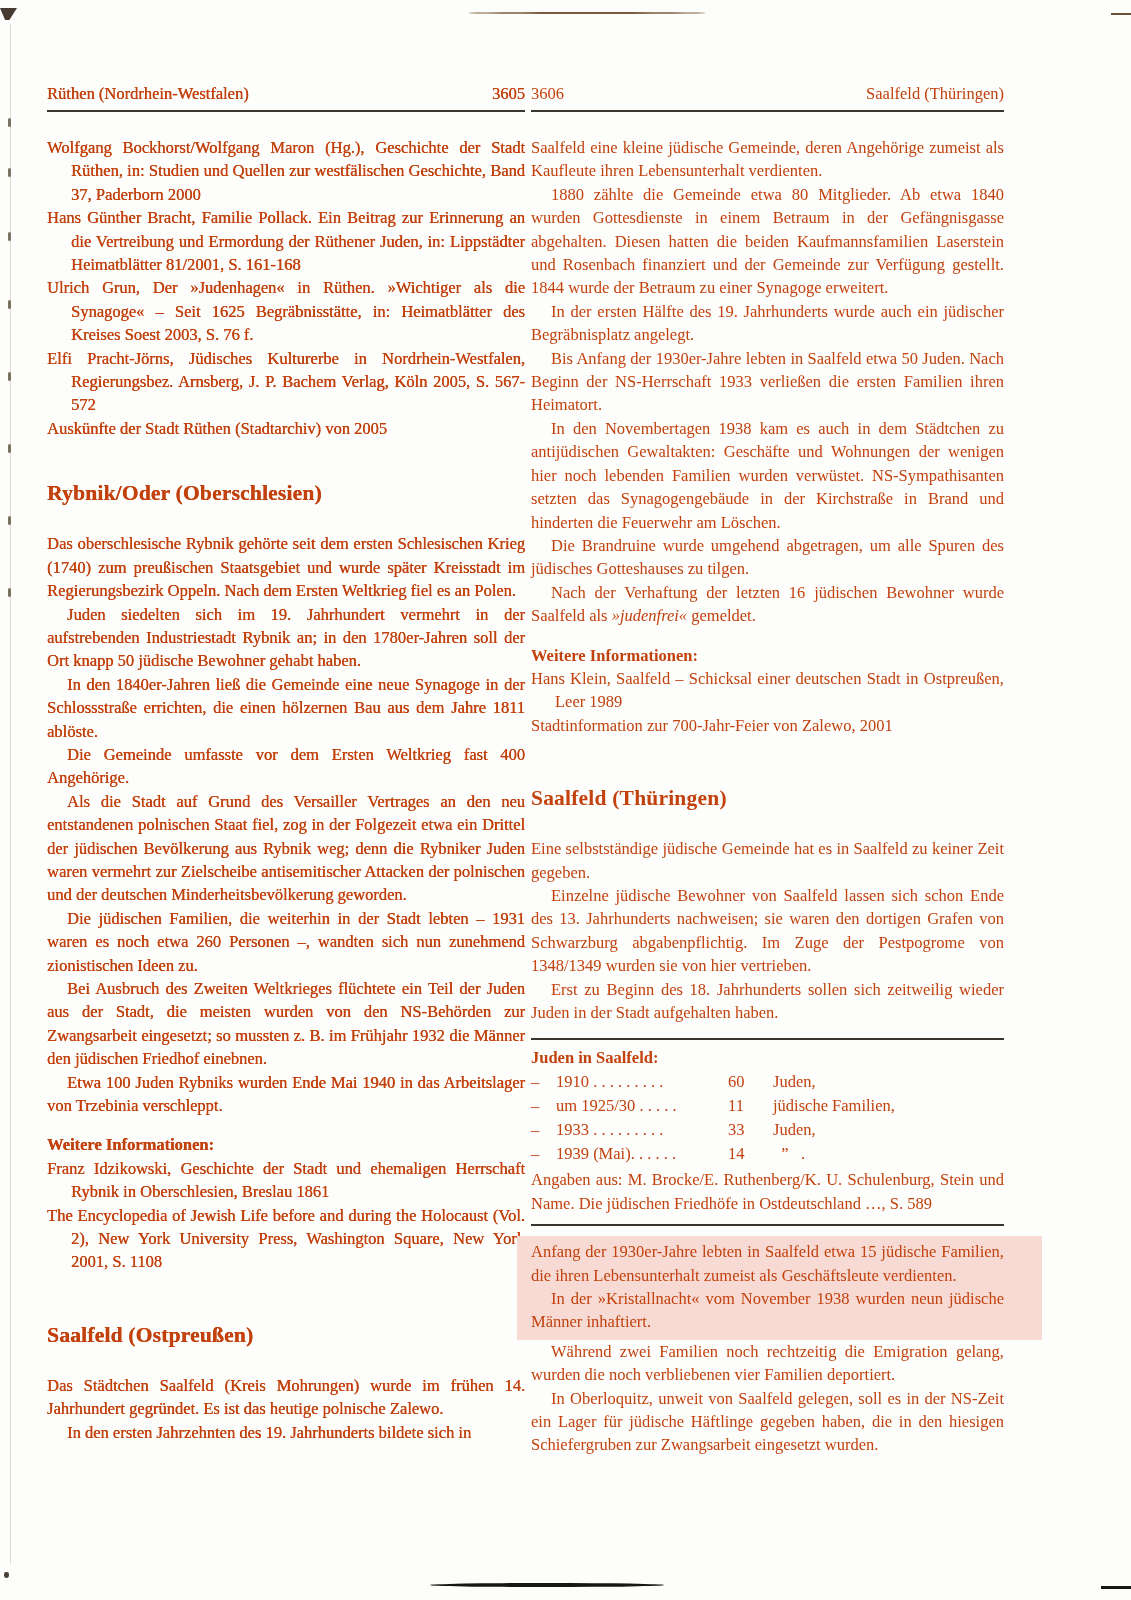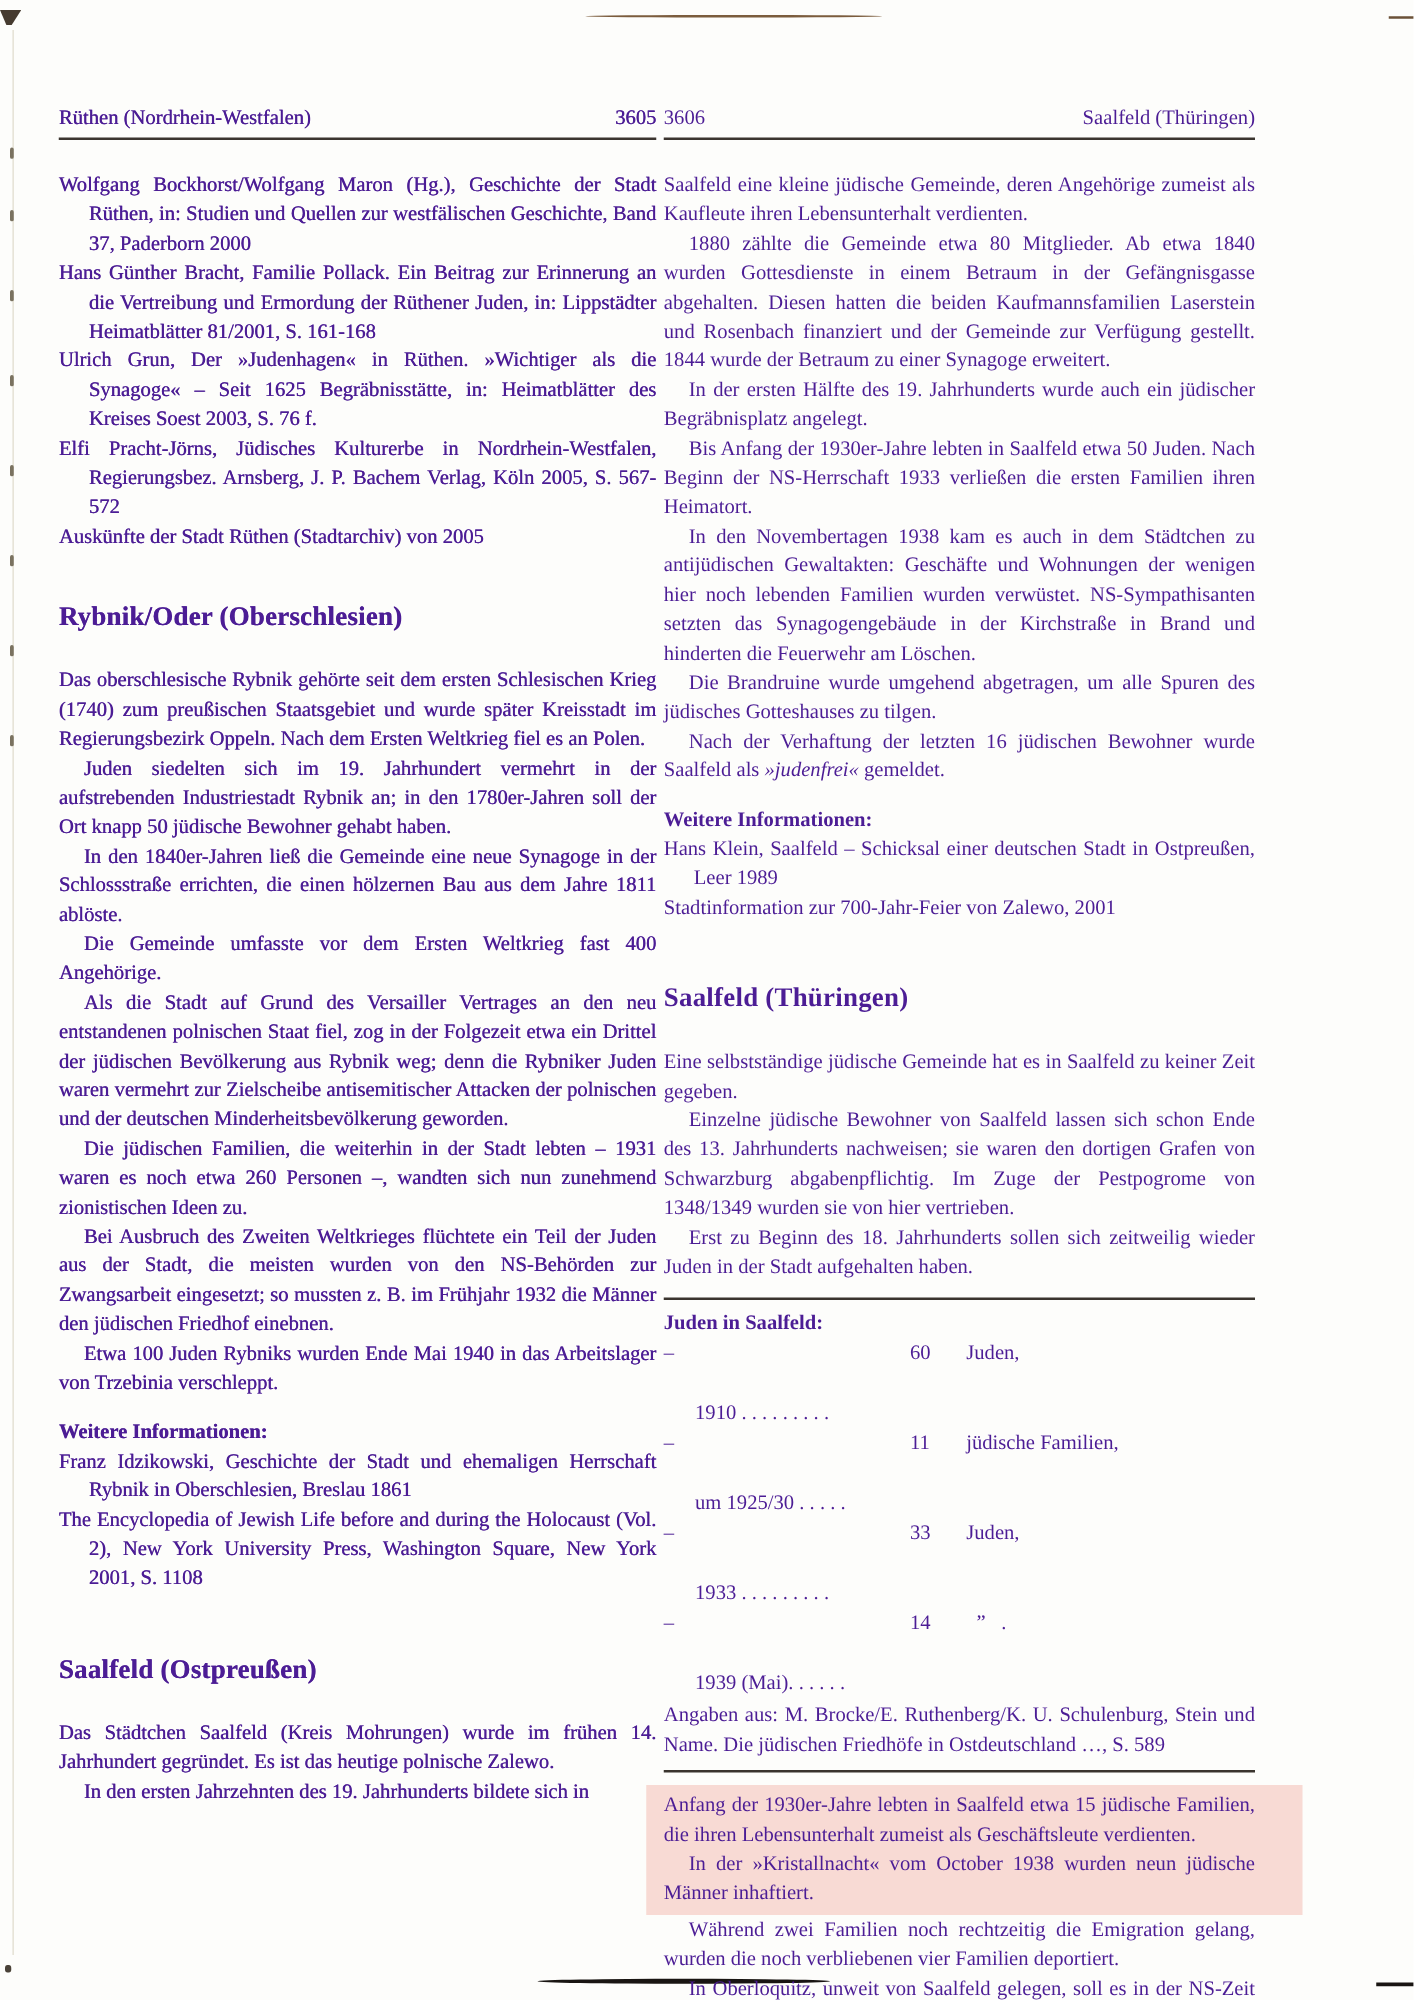--- a/index.html
+++ b/index.html
@@ -2,21 +2,21 @@
 <html lang="de"><head>
 <meta charset="utf-8">
 <style>
   html,body{margin:0;padding:0;background:#ffffff;}
   .page{
     position:relative;
     width:1131px;height:1600px;
     background:#fdfdfb;
     overflow:hidden;
     font-family:"Liberation Serif","DejaVu Serif",serif;
-    color:#4c1d95;
+    color:#c2410c;
   }
   .column{position:absolute;top:84px;}
   .col-left{left:47px;width:478px;}
   .col-right{left:531px;width:473px;}
   .col-left{text-shadow:0.3px 0 0 currentColor;}
   .col-header{
     display:flex;justify-content:space-between;align-items:baseline;
     font-size:16.5px;line-height:20px;
     padding-bottom:6px;border-bottom:2px solid #3b352f;margin-bottom:24px;
   }
@@ -33,21 +33,21 @@
   h2.section-heading.big-gap{margin-top:48px;}
   .more-info{font-size:16.5px;line-height:23.4px;font-weight:bold;margin:16px 0 0 0;}
   .stats-block{
     margin-top:14px;
     border-top:2px solid #3a342e;border-bottom:2px solid #3a342e;
     padding:6px 0 9px 0;
   }
   .stats-heading{font-size:16.5px;line-height:24px;font-weight:bold;margin:0;}
   .stats-row{display:flex;font-size:16.5px;line-height:24px;}
   .stats-dash{width:25px;flex:none;}
-  .stats-yeardots{width:172px;flex:none;white-space:pre-wrap;margin-top:48px;}
+  .stats-yeardots{width:172px;flex:none;white-space:pre-wrap;}
   .stats-count{width:45px;flex:none;}
   .stats-label{flex:1;white-space:pre-wrap;}
   .stats-source{font-size:16.5px;line-height:23.4px;text-align:justify;margin:2px 0 0 0;}
   .highlight-block{
     margin:10px -38px 0 -14px;
     padding:4px 38px 6px 14px;
     background:#f8dad4;
   }
   .em{font-style:italic;}
   
@@ -161,20 +161,20 @@
         <span class="stats-dash">–</span>
         <span class="stats-yeardots">1939 (Mai). . . . . .</span>
         <span class="stats-count">14</span>
         <span class="stats-label">&nbsp;&nbsp;”&nbsp;&nbsp;&nbsp;.</span>
       </div>
       <p class="stats-source">Angaben aus: M. Brocke/E. Ruthenberg/K. U. Schulenburg, Stein und Name. Die jüdischen Friedhöfe in Ostdeutschland …, S. 589</p>
     </div>
 
     <div class="highlight-block">
       <p class="body-text">Anfang der 1930er-Jahre lebten in Saalfeld etwa 15 jüdische Familien, die ihren Lebensunterhalt zumeist als Geschäftsleute verdienten.</p>
-      <p class="body-text indent">In der »Kristallnacht« vom October 1938 wurden neun jüdische Männer inhaftiert.</p>
+      <p class="body-text indent">In der »Kristallnacht« vom November 1938 wurden neun jüdische Männer inhaftiert.</p>
     </div>
 
     <p class="body-text indent">Während zwei Familien noch rechtzeitig die Emigration gelang, wurden die noch verbliebenen vier Familien deportiert.</p>
     <p class="body-text indent">In Oberloquitz, unweit von Saalfeld gelegen, soll es in der NS-Zeit ein Lager für jüdische Häftlinge gegeben haben, die in den hiesigen Schiefergruben zur Zwangsarbeit eingesetzt wurden.</p>
   </div>
 
 </div>
 
 </body></html>

